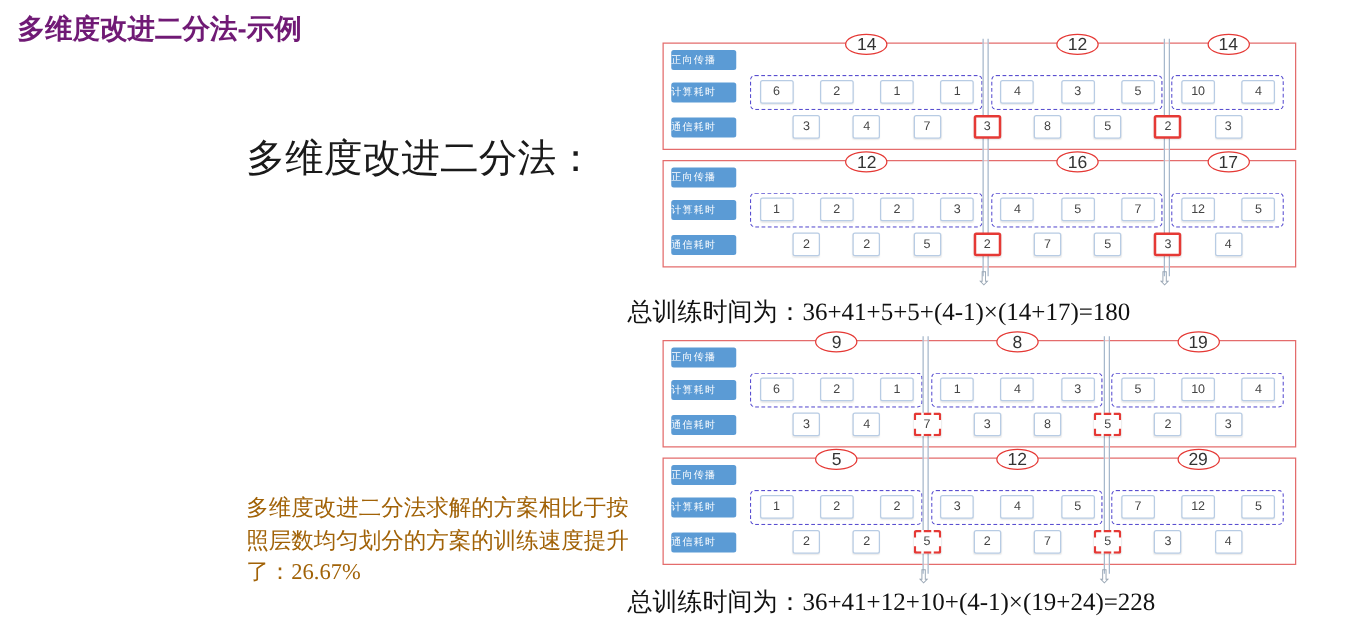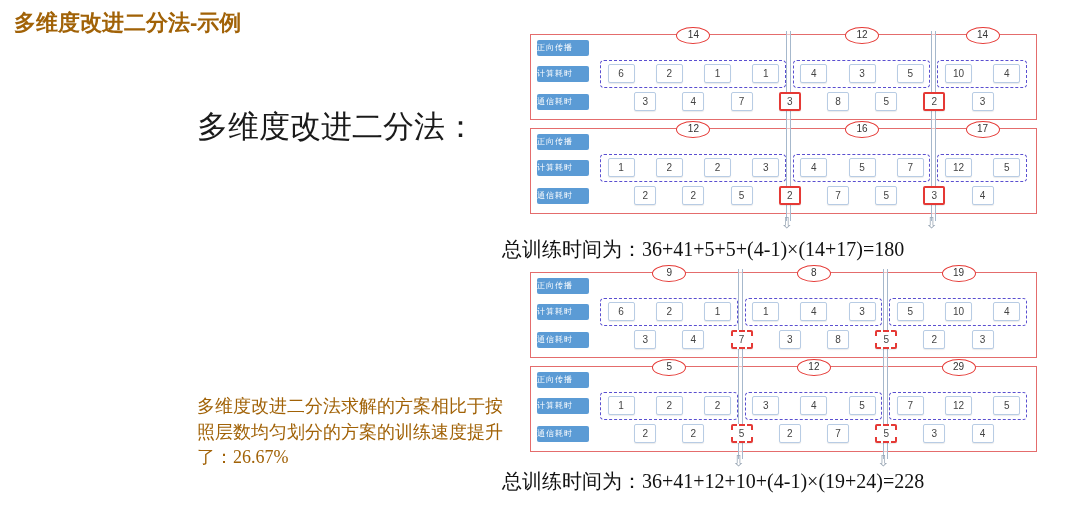--- a/index.html
+++ b/index.html
@@ -3,21 +3,21 @@
 <meta charset="utf-8">
 <style>
   * { margin:0; padding:0; box-sizing:border-box; }
   html,body { background:#ffffff; }
   .slide {
     position:relative; width:1080px; height:509px; background:#fff;
     overflow:hidden; font-family:"Liberation Sans", sans-serif;
   }
   .title {
     position:absolute; left:14px; top:8px;
-    font-size:22px; font-weight:700; color:#a16207;
+    font-size:22px; font-weight:700; color:#701a75;
     font-family:"Liberation Sans", sans-serif;
   }
   .big-label {
     position:absolute; font-family:"Liberation Serif", serif;
     font-size:31px; color:#1a1a1a; white-space:nowrap;
   }
   #label-binary  { left:197px; top:106px; }
   #label-uniform { left:203px; top:318px; }
   .note {
     position:absolute; left:197px; top:394px; width:308px;
@@ -45,21 +45,21 @@
     font-size:8px; line-height:16px; text-align:left;
     letter-spacing:1px; border-radius:2px;
   }
   .group-outline {
     position:absolute; top:25px; height:28px;
     border:1.5px dashed var(--group-outline,#5a4fd0); border-radius:4px;
   }
   .ellipse {
     position:absolute; top:-8px; width:34px; height:17px;
     border:1.5px solid var(--ellipse-outline,#e53935); border-radius:50%;
-    background:#fff; font-size:10px; line-height:14px; text-align:center;
+    background:#fff; font-size:14px; line-height:14px; text-align:center;
     color:#333; z-index:3;
   }
   .cell {
     position:absolute; height:19px; background:#fff;
     border:1px solid var(--cell-border,#b8cce4); border-radius:2px;
     font-size:10px; line-height:17px; text-align:center; color:#444;
     box-shadow:0 1px 1px rgba(0,0,0,0.08);
   }
   .cell.compute { top:29px; width:27px; }
   .cell.comm    { top:57px; width:22px; }

